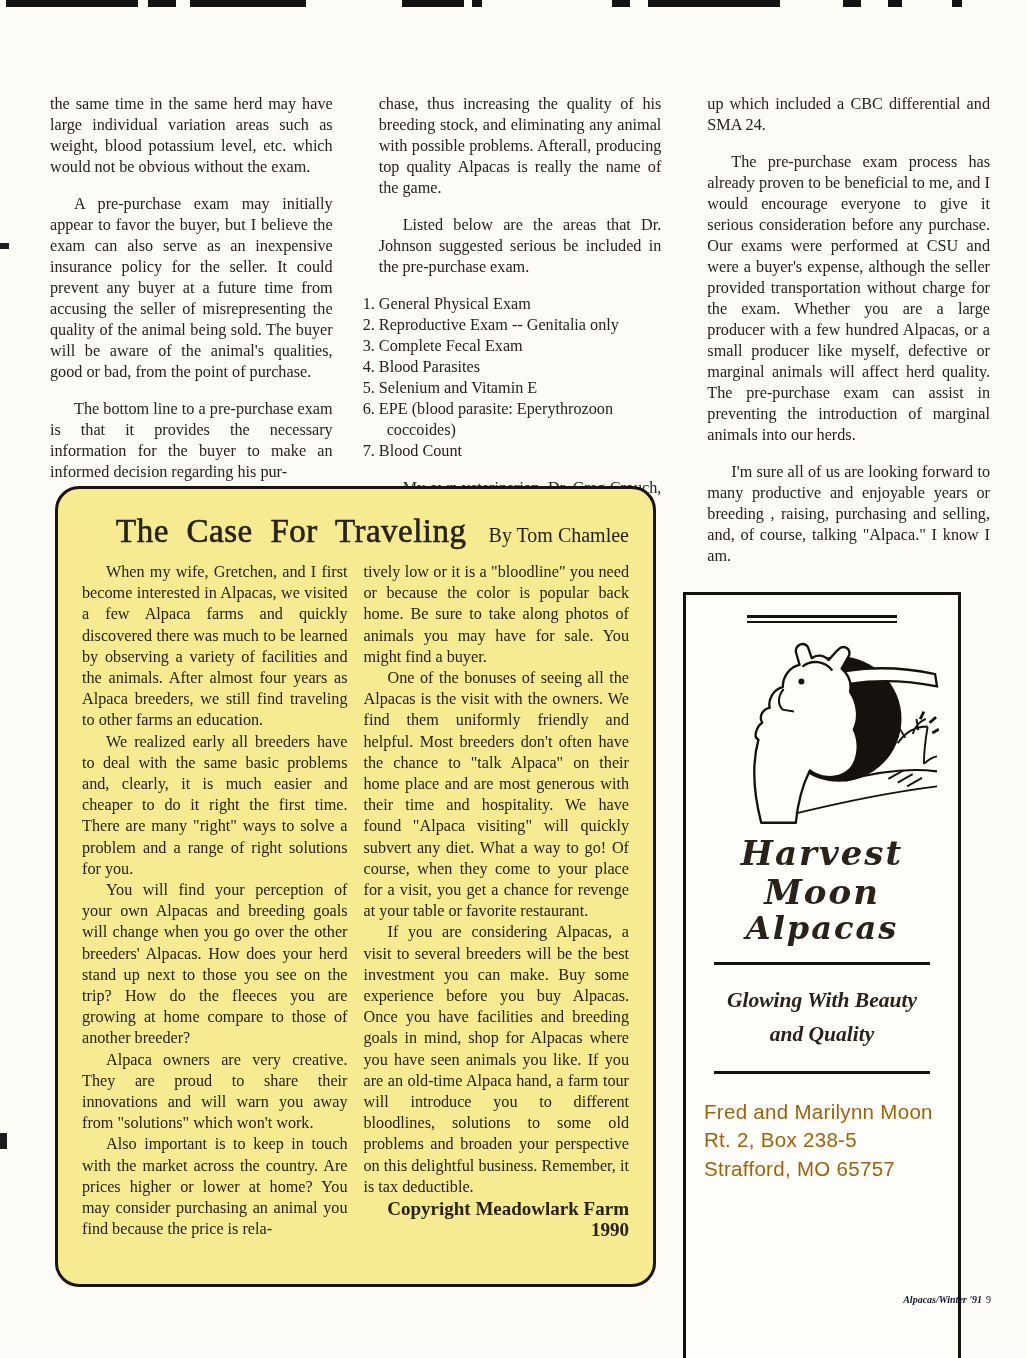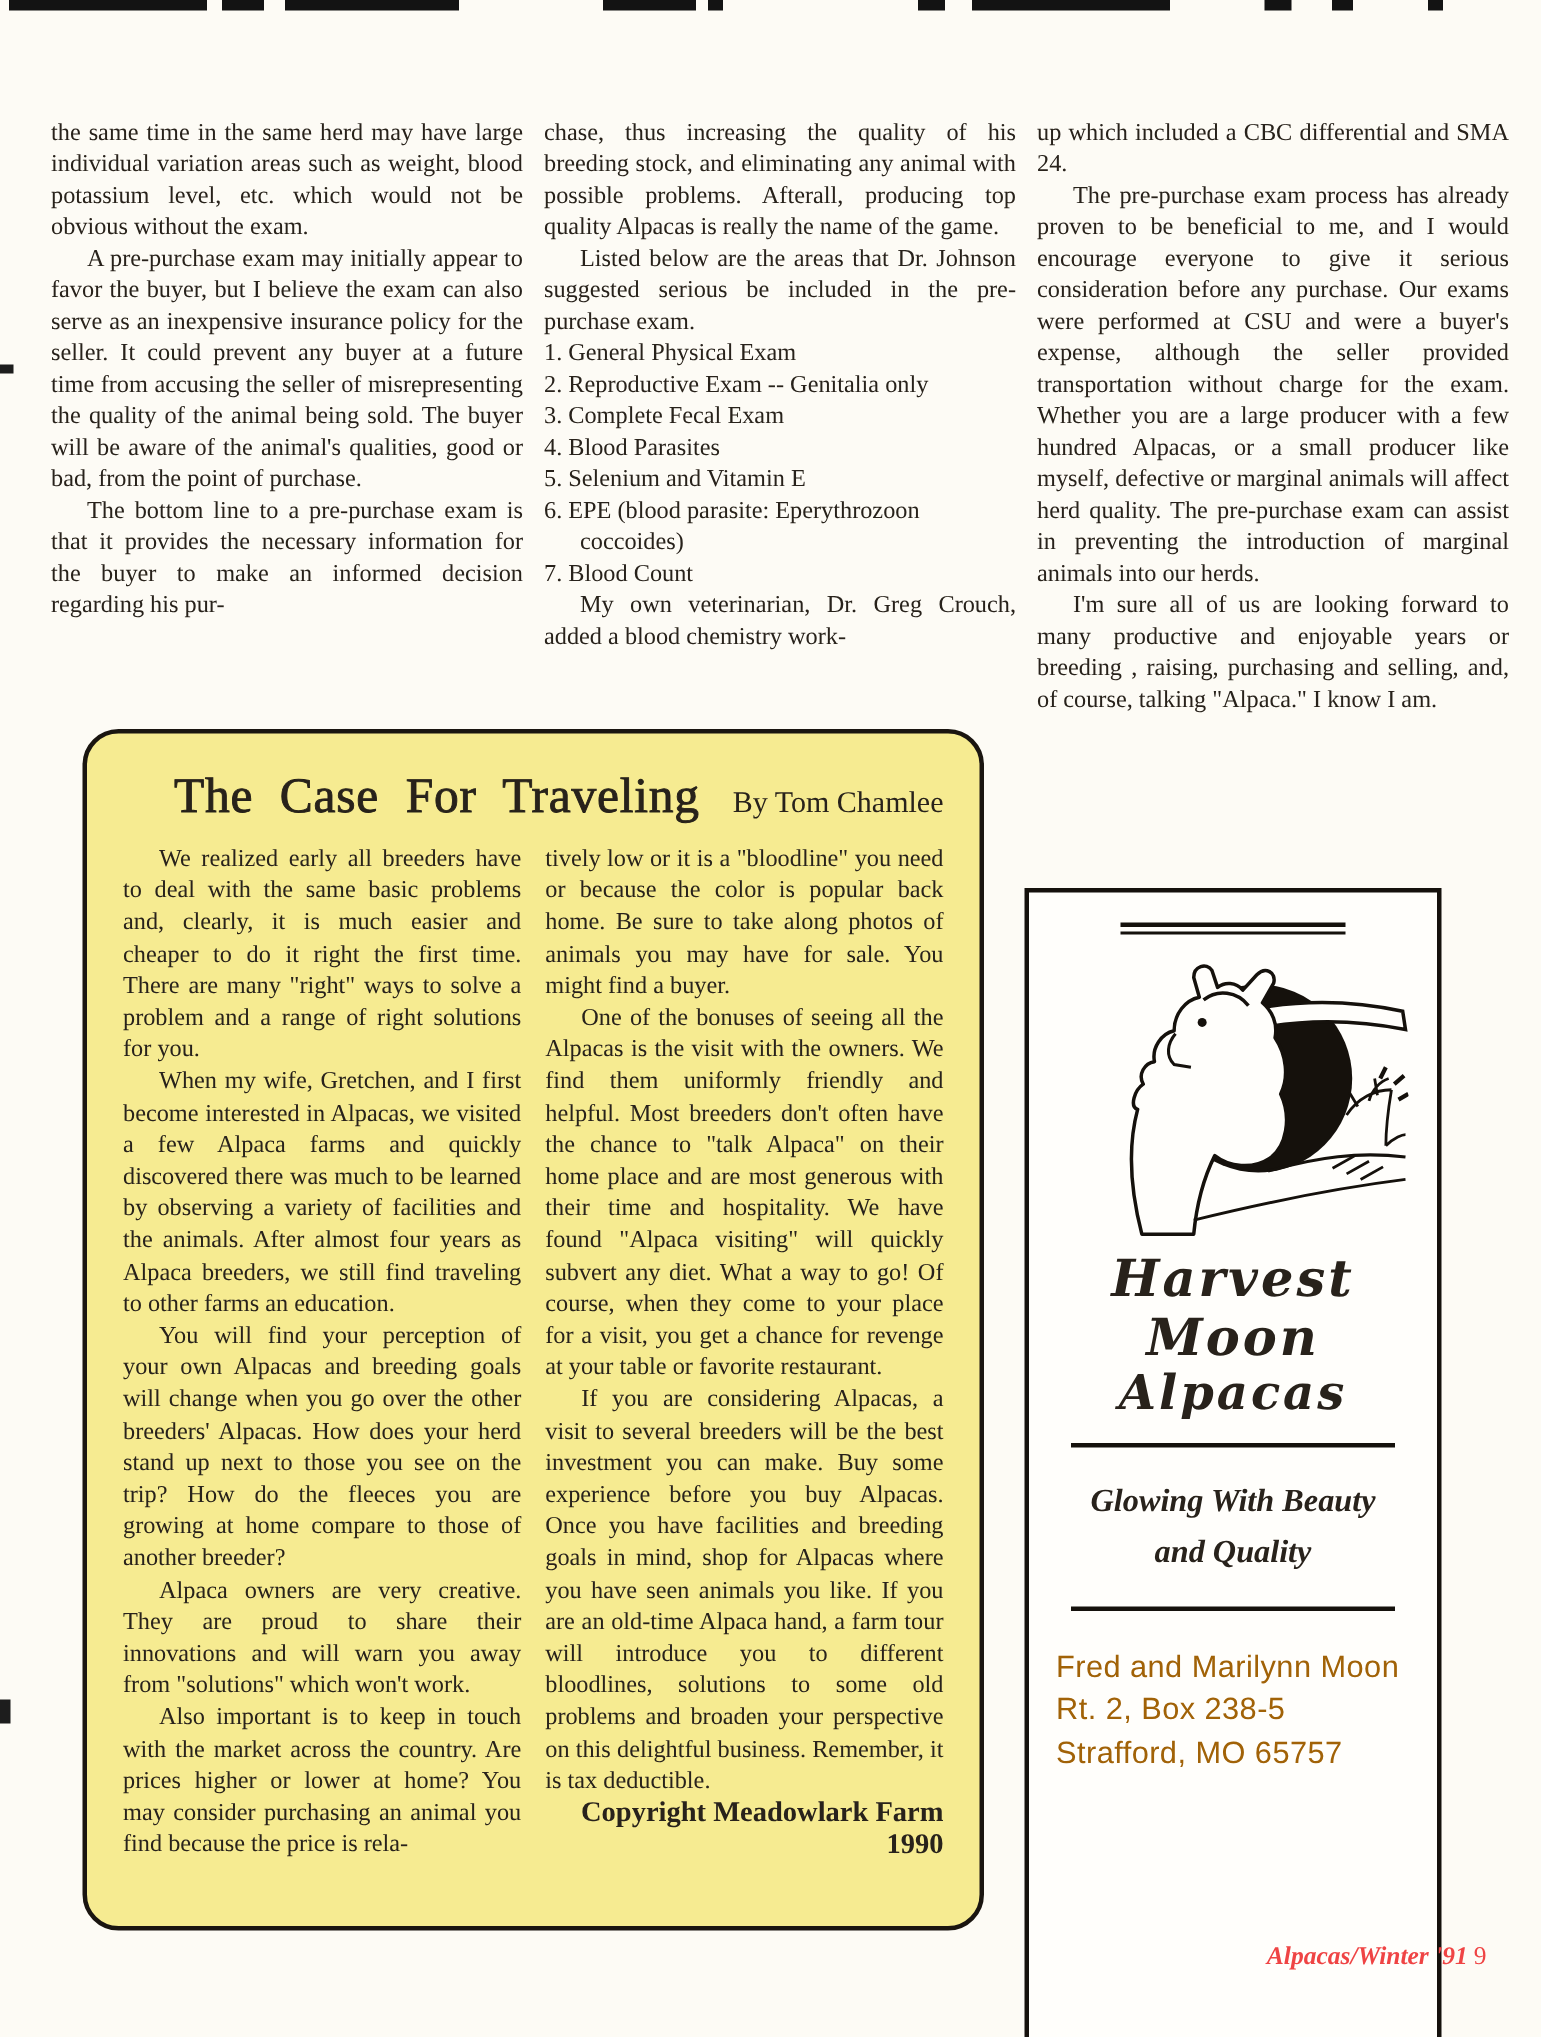--- a/index.html
+++ b/index.html
@@ -14,21 +14,21 @@
   .edge-mark{position:absolute;background:#1d1d1d;}
   .edge-mark.m1{left:0;top:243px;width:9px;height:6px;}
   .edge-mark.m2{left:0;top:1133px;width:7px;height:16px;}
 
   
   .lead{
     position:absolute; left:34px; top:78px; width:972px;
     display:grid; grid-template-columns:repeat(3,1fr); column-gap:14px;
     font-size:16.2px; line-height:21px; text-align:justify;
   }
-  .lead p{margin:0;}
+  .lead p{margin:16px;}
   p.ind{text-indent:24px;}
   .exam-list{text-align:left;}
   .exam-list .li{padding-left:24px;text-indent:-24px;}
 
   
   .travel-box{
     position:absolute; left:55px; top:486px; width:601px; height:801px;
     background:#f6eb91; border:3px solid #1a1510; border-radius:24px;
     padding:14px 24px 0; box-sizing:border-box; overflow:hidden;
   }
@@ -62,21 +62,21 @@
   .tagline{font-style:italic;font-weight:bold;font-size:21.5px;text-align:center;margin-top:14px;}
   .tagline div{margin:9px 0;}
   .contact{
     align-self:flex-start; margin:24px 0 0 18px;
     font-family:"Liberation Sans",sans-serif; font-size:20.5px; line-height:28.5px;
     color:#a16207; letter-spacing:.3px;
   }
   .rule-short{width:146px;border-top:3px solid #15110c;margin-top:auto;margin-bottom:14px;}
 
   
-  .footer{position:absolute; top:1294px; right:36px; font-size:17px; color:#ef4444;}
+  .footer{position:absolute; top:1294px; right:36px; font-size:10px; color:#0f172a;}
   .footer .issue{font-style:italic; font-weight:bold;}
   .footer .pageno{font-weight:normal; margin-left:4px;}
 </style>
 </head>
 <body>
 
 <div class="page" style="color: rgb(40, 34, 27);">
 
   <div class="topbar">
     <i style="left:6px;width:132px"></i>
@@ -120,22 +120,22 @@
     </div>
   </section>
 
   <section class="travel-box" style="background: rgb(246, 235, 145);">
     <div class="travel-head">
       <h1>The Case For Traveling</h1>
       <span class="byline">By Tom Chamlee</span>
     </div>
     <div class="travel-cols">
       <div>
+        <p class="ind">When my wife, Gretchen, and I first become interested in Alpacas, we visited a few Alpaca farms and quickly discovered there was much to be learned by observing a variety of facilities and the animals. After almost four years as Alpaca breeders, we still find traveling to other farms an education.</p>
         <p class="ind">We realized early all breeders have to deal with the same basic problems and, clearly, it is much easier and cheaper to do it right the first time. There are many "right" ways to solve a problem and a range of right solutions for you.</p>
-        <p class="ind">When my wife, Gretchen, and I first become interested in Alpacas, we visited a few Alpaca farms and quickly discovered there was much to be learned by observing a variety of facilities and the animals. After almost four years as Alpaca breeders, we still find traveling to other farms an education.</p>
         <p class="ind">You will find your perception of your own Alpacas and breeding goals will change when you go over the other breeders' Alpacas. How does your herd stand up next to those you see on the trip? How do the fleeces you are growing at home compare to those of another breeder?</p>
         <p class="ind">Alpaca owners are very creative. They are proud to share their innovations and will warn you away from "solutions" which won't work.</p>
         <p class="ind">Also important is to keep in touch with the market across the country. Are prices higher or lower at home? You may consider purchasing an animal you find because the price is rela-</p>
       </div>
       <div>
         <p>tively low or it is a "bloodline" you need or because the color is popular back home. Be sure to take along photos of animals you may have for sale. You might find a buyer.</p>
         <p class="ind">One of the bonuses of seeing all the Alpacas is the visit with the owners. We find them uniformly friendly and helpful. Most breeders don't often have the chance to "talk Alpaca" on their home place and are most generous with their time and hospitality. We have found "Alpaca visiting" will quickly subvert any diet. What a way to go! Of course, when they come to your place for a visit, you get a chance for revenge at your table or favorite restaurant.</p>
         <p class="ind">If you are considering Alpacas, a visit to several breeders will be the best investment you can make. Buy some experience before you buy Alpacas. Once you have facilities and breeding goals in mind, shop for Alpacas where you have seen animals you like. If you are an old-time Alpaca hand, a farm tour will introduce you to different bloodlines, solutions to some old problems and broaden your perspective on this delightful business. Remember, it is tax deductible.</p>
         <p class="copyright">Copyright Meadowlark Farm 1990</p>
       </div>

